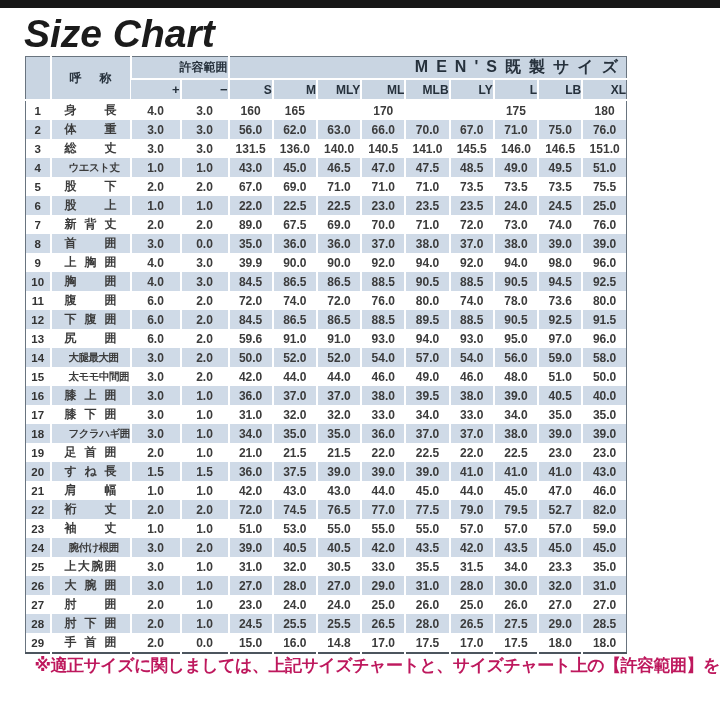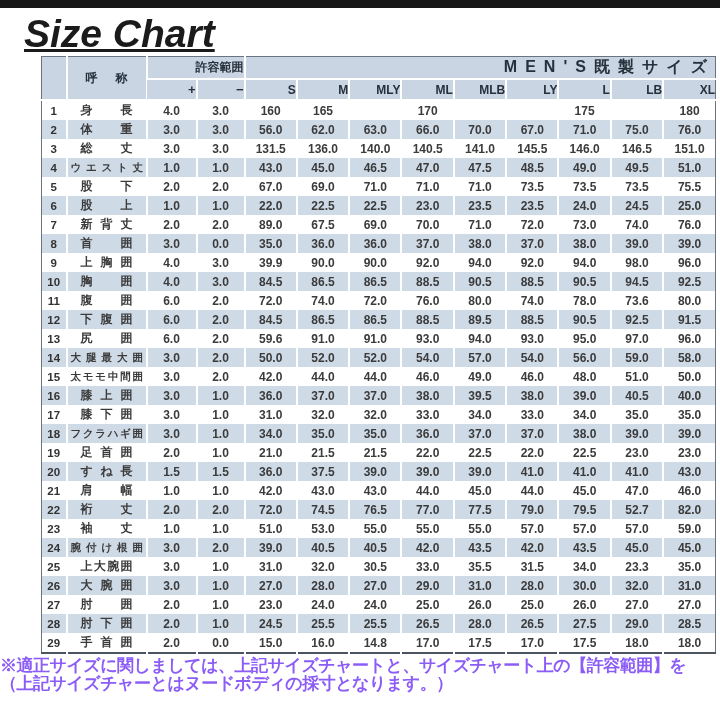--- a/index.html
+++ b/index.html
@@ -5,46 +5,46 @@
   html,body{margin:0;padding:0;}
   body{
     width:720px;height:708px;background:#ffffff;overflow:hidden;
     font-family:"Liberation Sans","DejaVu Sans",sans-serif;
     -webkit-font-smoothing:antialiased;
   }
   .top-bar{height:8px;background:#171717;width:720px;}
   .page-title{
     margin:3px 0 0 24px;height:45px;line-height:45px;
     font-size:39px;font-weight:bold;font-style:italic;
-    color:#1b1b1b;letter-spacing:0px;text-decoration:underline;
+    color:#1b1b1b;letter-spacing:0px;
   }
   table.size-chart{
-    width:675px;margin-left:41px;border-collapse:collapse;table-layout:fixed;
+    width:602px;margin-left:25px;border-collapse:collapse;table-layout:fixed;
     border:1px solid #69747f;border-bottom:2px solid #4c555e;
   }
   .size-chart th,.size-chart td{
     height:19px;padding:0;text-align:center;vertical-align:middle;
     overflow:hidden;white-space:nowrap;border-left:2px solid #ffffff;
   }
   .size-chart th:first-child,.size-chart td:first-child{border-left:none;}
   .size-chart thead th{
     background:#c9d5e2;border-bottom:2px solid #ffffff;
     font-weight:bold;font-size:12px;color:#26313c;text-align:right;
   }
   .size-chart thead th.group-sizes{letter-spacing:8px;text-indent:8px;font-size:16px;}
   .size-chart thead th.tol-sign{font-size:13px;}
   .size-chart thead th.name-h{text-align:justify;text-align-last:justify;padding:0 18px;}
   .size-chart tbody tr:nth-child(even) td{background:#cfdae7;}
   .size-chart tbody td{font-weight:bold;color:#3b3b3b;font-size:12px;}
   .size-chart tbody td.num{font-size:11.5px;color:#333;}
   .size-chart tbody td.name{text-align:justify;text-align-last:justify;padding:0 13px;}
-  .size-chart tbody td.name.tight{padding:0 3px;font-size:10.5px;letter-spacing:-0.5px;}
+  .size-chart tbody td.name.tight{padding:0 17px;font-size:10.5px;letter-spacing:-0.5px;}
   .note{
-    margin-top:3px;text-align:left;color:#8b5cf6;
-    font-weight:bold;font-size:17px;line-height:18px;letter-spacing:-0.5px;font-family:Liberation Serif, serif;
+    margin-top:3px;text-align:right;color:#be185d;
+    font-weight:bold;font-size:17px;line-height:18px;letter-spacing:-0.5px;
   }
 </style>
 </head>
 <body>
 
 <div class="top-bar"></div>
 
 <div class="page-title">Size Chart</div>
 
 <table class="size-chart">
@@ -518,14 +518,13 @@
         <td class="val">17.0</td>
         <td class="val">17.5</td>
         <td class="val">18.0</td>
         <td class="val">18.0</td>
       </tr>
     </tbody>
 </table>
 
 <div class="note">
   <div>※適正サイズに関しましては、上記サイズチャートと、サイズチャート上の【許容範囲】を</div>
-  <div>（上記サイズチャーとはヌードボディの採寸となります。）</div>
 </div>
 
 </body></html>

